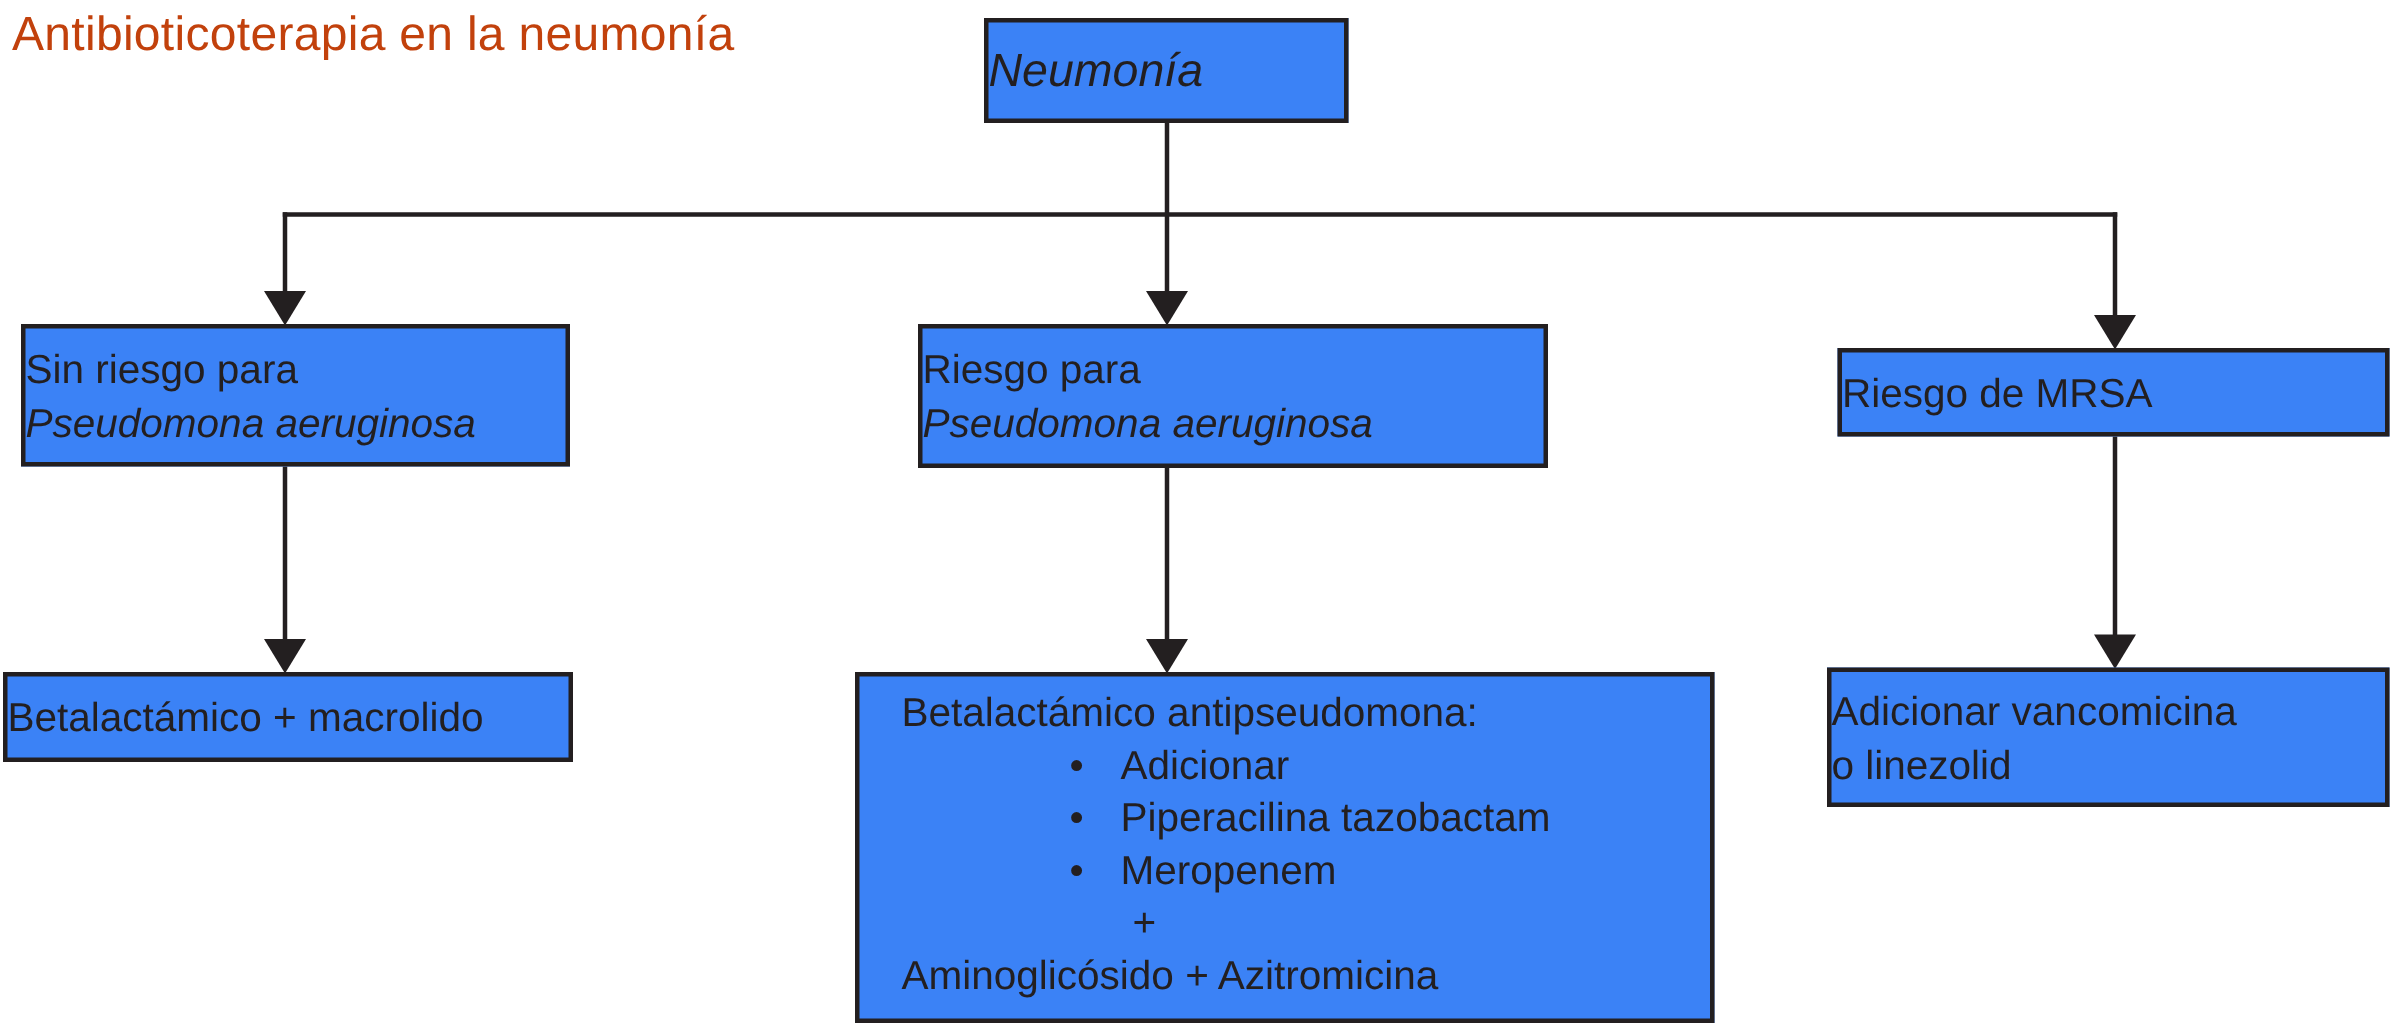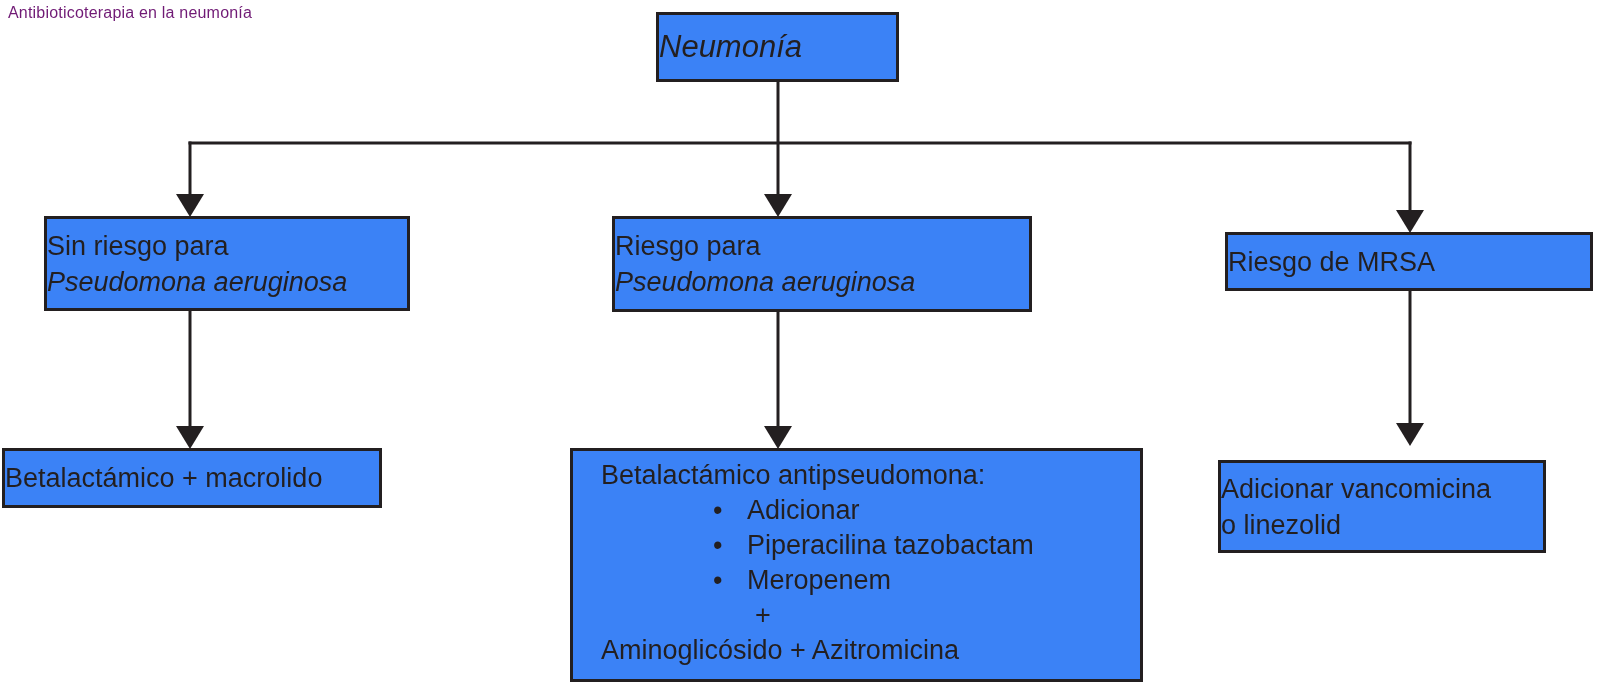--- a/index.html
+++ b/index.html
@@ -9,23 +9,23 @@
     position: relative;
     width: 1600px;
     height: 689px;
     background: #ffffff;
     overflow: hidden;
   }
   .title {
     position: absolute;
     left: 8px;
     top: 4px;
-    font-size: 16px;
+    font-size: 32px;
     letter-spacing: 0.2px;
-    color: #701a75;
+    color: #c2410c;
     z-index: 3;
   }
   svg.edges {
     position: absolute;
     left: 0; top: 0;
     width: 1600px; height: 689px;
     z-index: 1;
   }
   .node {
     position: absolute;
@@ -38,25 +38,25 @@
     justify-content: center;
     text-align: center;
     font-size: 27px;
     line-height: 36px;
   }
   .node .italic { font-style: italic; }
   .node-root {
     left: 656px; top: 12px; width: 243px; height: 70px;
     font-size: 31px; font-style: italic;
   }
-  .node-cond-left  { left: 14px;   top: 216px; width: 366px; height: 95px; margin-left: 30px; }
+  .node-cond-left  { left: 14px;   top: 216px; width: 366px; height: 95px; }
   .node-cond-mid   { left: 612px;  top: 216px; width: 420px; height: 96px; }
   .node-cond-right { left: 1225px; top: 232px; width: 368px; height: 59px; }
   .node-treat-left { left: 2px;    top: 448px; width: 380px; height: 60px; }
-  .node-treat-right{ left: 1218px; top: 445px; width: 328px; height: 93px; margin-top: 15px; }
+  .node-treat-right{ left: 1218px; top: 445px; width: 375px; height: 93px; }
   .node-treat-mid {
     left: 570px; top: 448px; width: 573px; height: 234px;
     display: block;
     text-align: left;
     padding: 7px 0 0 0;
     line-height: 35px;
   }
   .node-treat-mid .row { height: 35px; }
   .node-treat-mid .header, .node-treat-mid .footer { padding-left: 28px; }
   .node-treat-mid .bullet-row {

